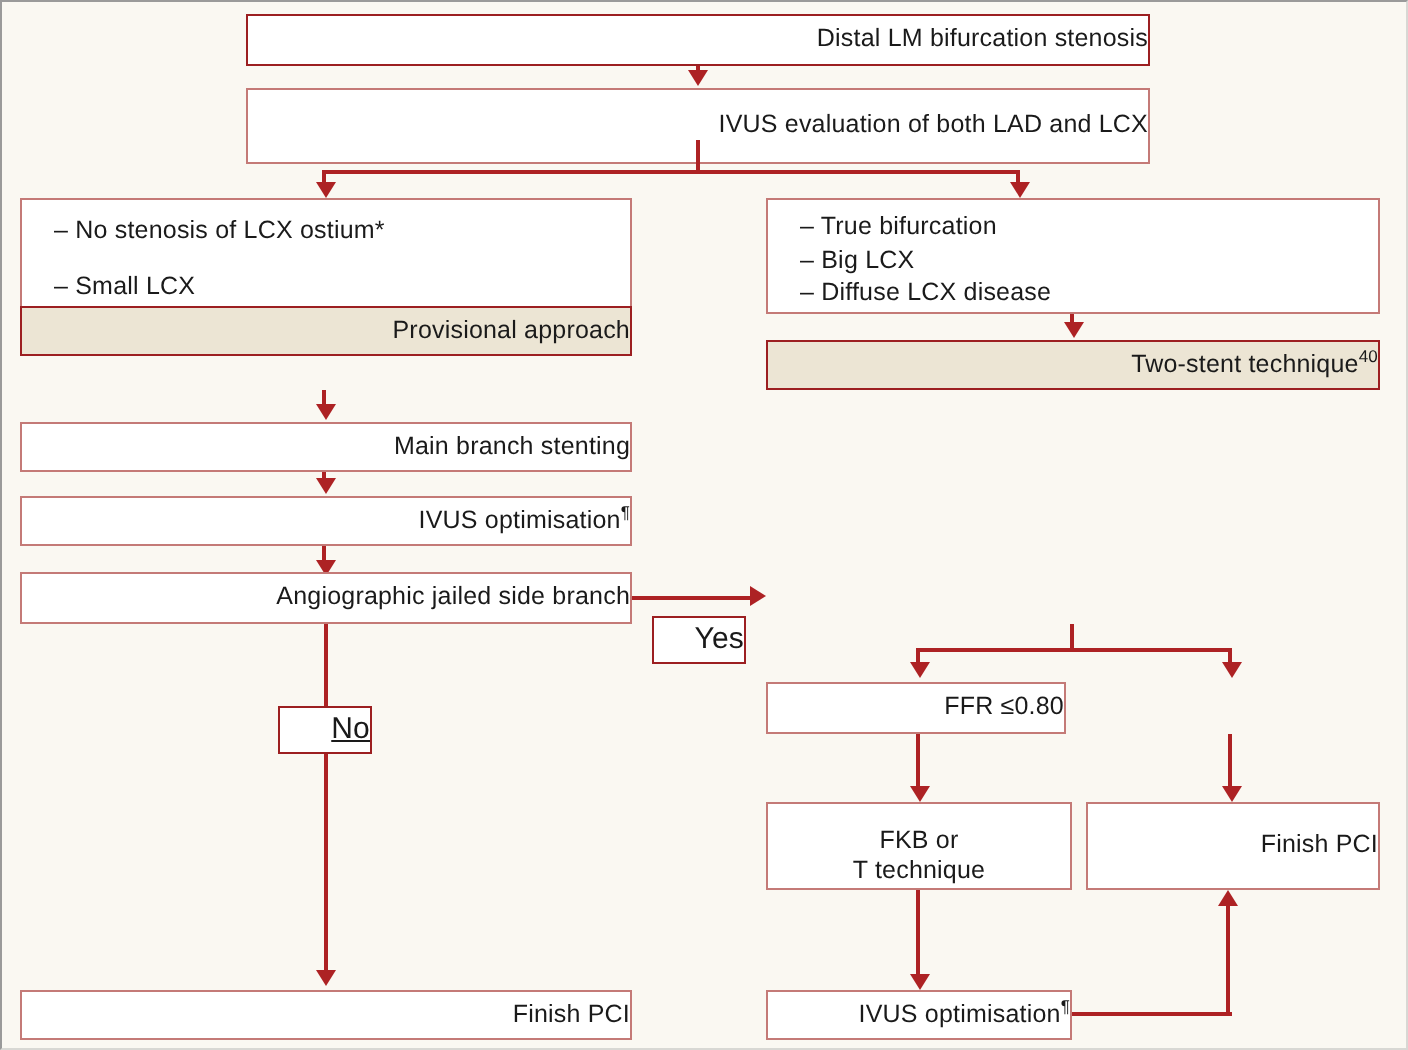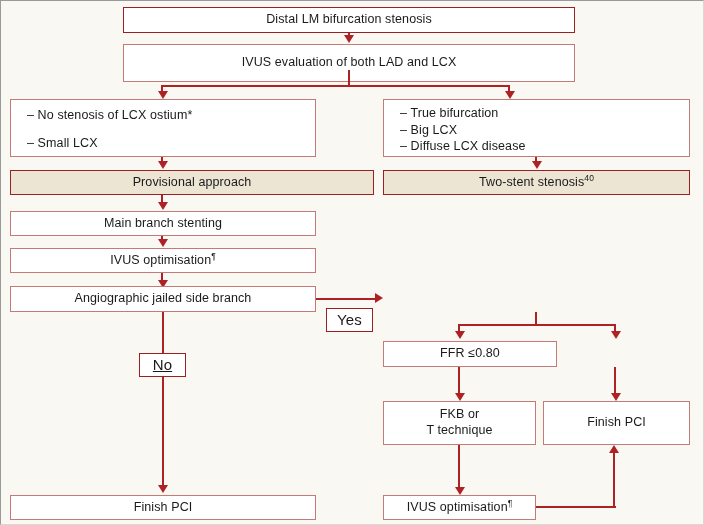--- a/index.html
+++ b/index.html
@@ -21,21 +21,21 @@
     font-family: "Liberation Sans", sans-serif;
   }
 
   .node {
     position: absolute;
     box-sizing: border-box;
     border: 1.5px solid #c47a77;
     background: #ffffff;
     display: flex;
     align-items: center;
-    justify-content: center;
+    justify-content: flex-end;
     color: #1a1a1a;
     font-size: 12.5px;
     line-height: 1.25;
     text-align: center;
     letter-spacing: 0.1px;
   }
   .node.dark {
     border-color: #9c1f21;
   }
   .node.beige {
@@ -125,26 +125,26 @@
       <span class="li">– Big LCX</span>
       <span class="li">– Diffuse LCX disease</span>
     </div>
   </div>
 
   <div class="vline" style="left:160px; top:156px; height:6px;"></div>
   <div class="arrowdown" style="left:156.5px; top:160px;"></div>
   <div class="vline" style="left:534px; top:156px; height:6px;"></div>
   <div class="arrowdown" style="left:530.5px; top:160px;"></div>
 
-  <div class="node dark beige" style="left:9px; top:169px; width:364px; height:25px;">
+  <div class="node dark beige" style="left:9px; top:152px; width:306px; height:25px;">
     <span>Provisional approach</span>
   </div>
 
   <div class="node dark beige" style="left:382px; top:169px; width:307px; height:25px;">
-    <span><span>Two-stent stenosis</span><sup>40</sup></span>
+    <span><span>Two-stent technique</span><sup>40</sup></span>
   </div>
 
   <div class="vline" style="left:160px; top:194px; height:9px;"></div>
   <div class="arrowdown" style="left:156.5px; top:201px;"></div>
 
   <div class="node" style="left:9px; top:210px; width:306px; height:25px;">
     <span>Main branch stenting</span>
   </div>
 
   <div class="vline" style="left:160px; top:235px; height:5px;"></div>
@@ -169,21 +169,21 @@
   </div>
 
 
   <div class="vline" style="left:534px; top:311px; height:14px;"></div>
   <div class="hline" style="left:458px; top:323px; width:157px;"></div>
   <div class="vline" style="left:457px; top:323px; height:9px;"></div>
   <div class="arrowdown" style="left:453.5px; top:330px;"></div>
   <div class="vline" style="left:613px; top:323px; height:9px;"></div>
   <div class="arrowdown" style="left:609.5px; top:330px;"></div>
 
-  <div class="node" style="left:382px; top:340px; width:174px; height:26px;">
+  <div class="node" style="left:382px; top:340px; width:150px; height:26px;">
     <span>FFR ≤0.80</span>
   </div>
 
 
   <div class="vline" style="left:457px; top:366px; height:28px;"></div>
   <div class="arrowdown" style="left:453.5px; top:392px;"></div>
 
   <div class="vline" style="left:613px; top:366px; height:28px;"></div>
   <div class="arrowdown" style="left:609.5px; top:392px;"></div>
 

